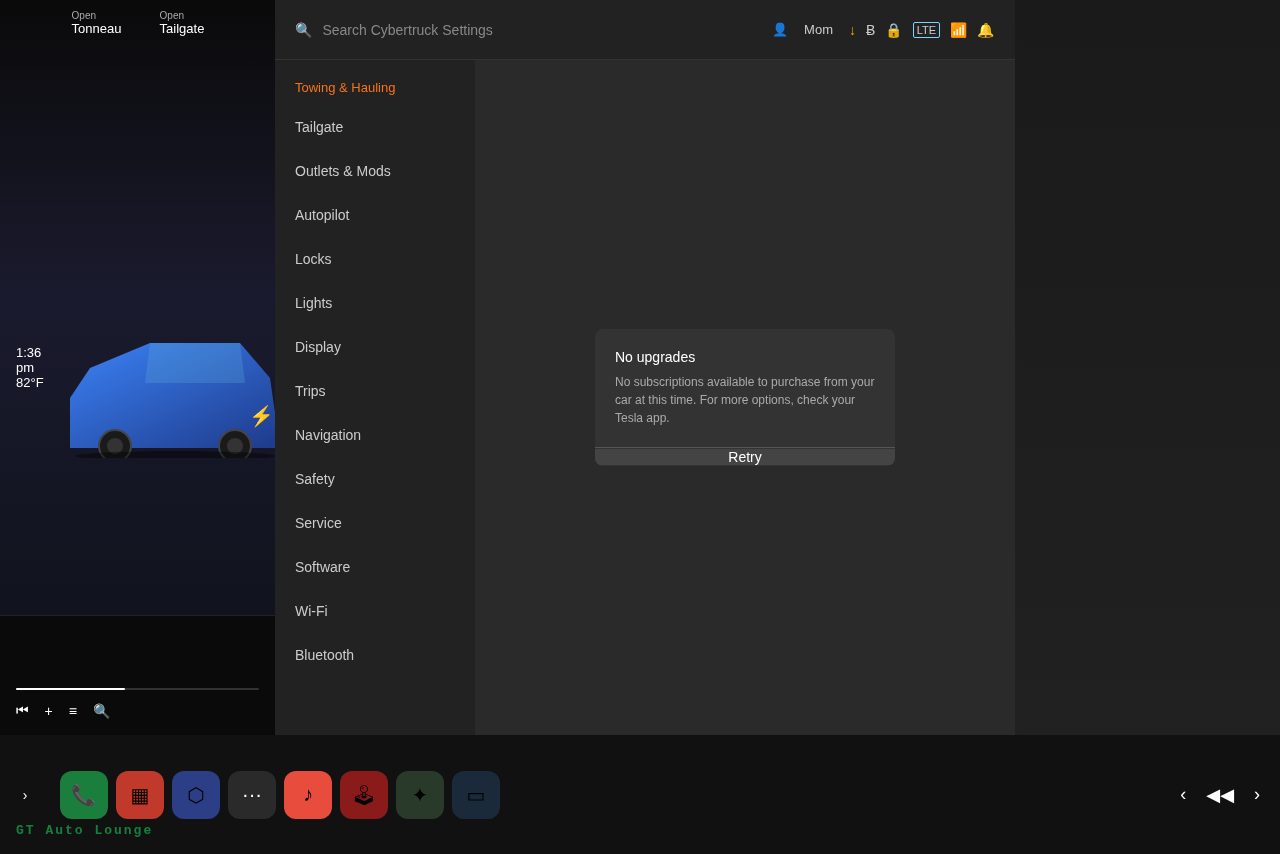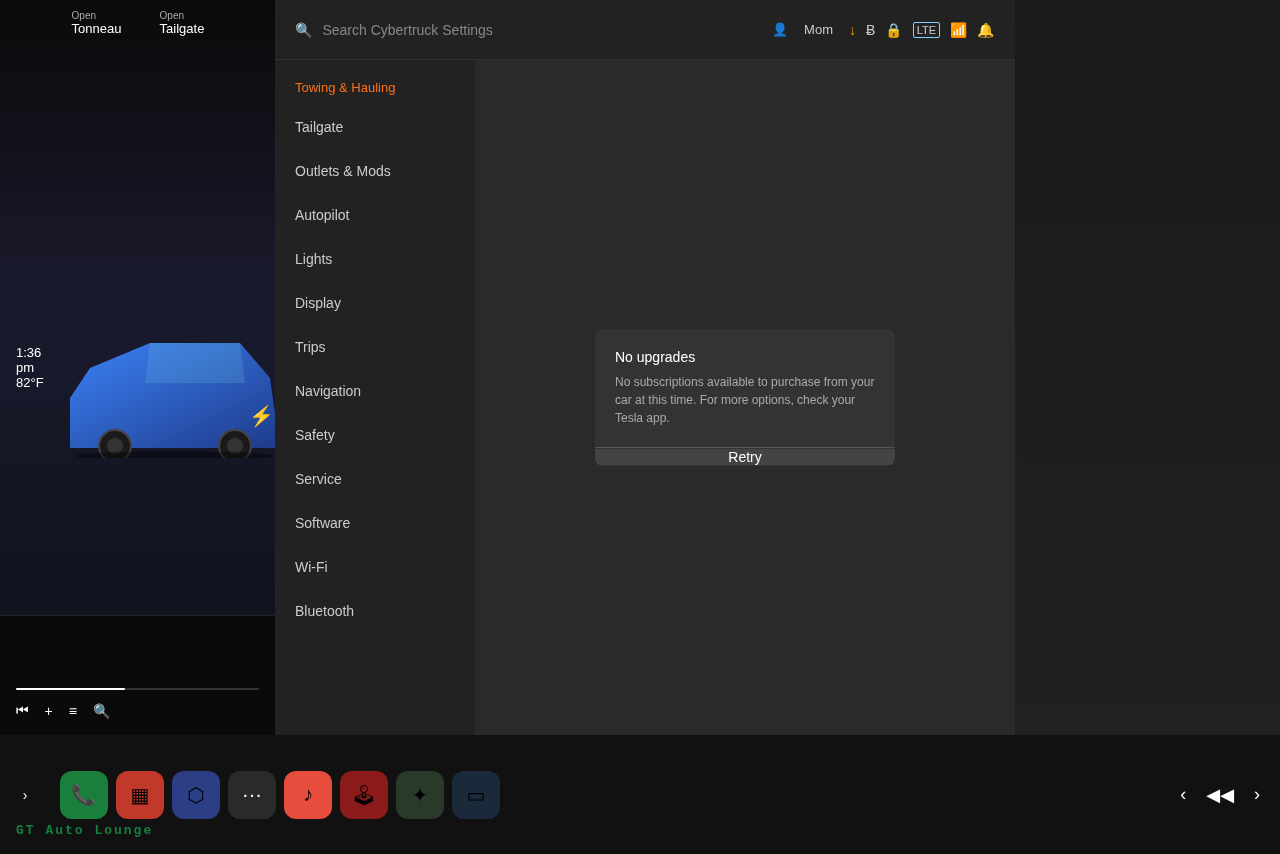--- a/index.html
+++ b/index.html
@@ -407,20 +407,21 @@
     </div>
   </div>
 
   <div class="settings-body">
 
     <div class="settings-nav">
       <div class="nav-item-towing">Towing &amp; Hauling</div>
       <div class="nav-item">Tailgate</div>
       <div class="nav-item">Outlets &amp; Mods</div>
       <div class="nav-item">Autopilot</div>
+      <div class="nav-item">Locks</div>
       <div class="nav-item">Lights</div>
       <div class="nav-item">Display</div>
       <div class="nav-item">Trips</div>
       <div class="nav-item">Navigation</div>
       <div class="nav-item">Safety</div>
       <div class="nav-item">Service</div>
       <div class="nav-item">Software</div>
       <div class="nav-item">Wi-Fi</div>
       <div class="nav-item">Bluetooth</div>
     </div>

